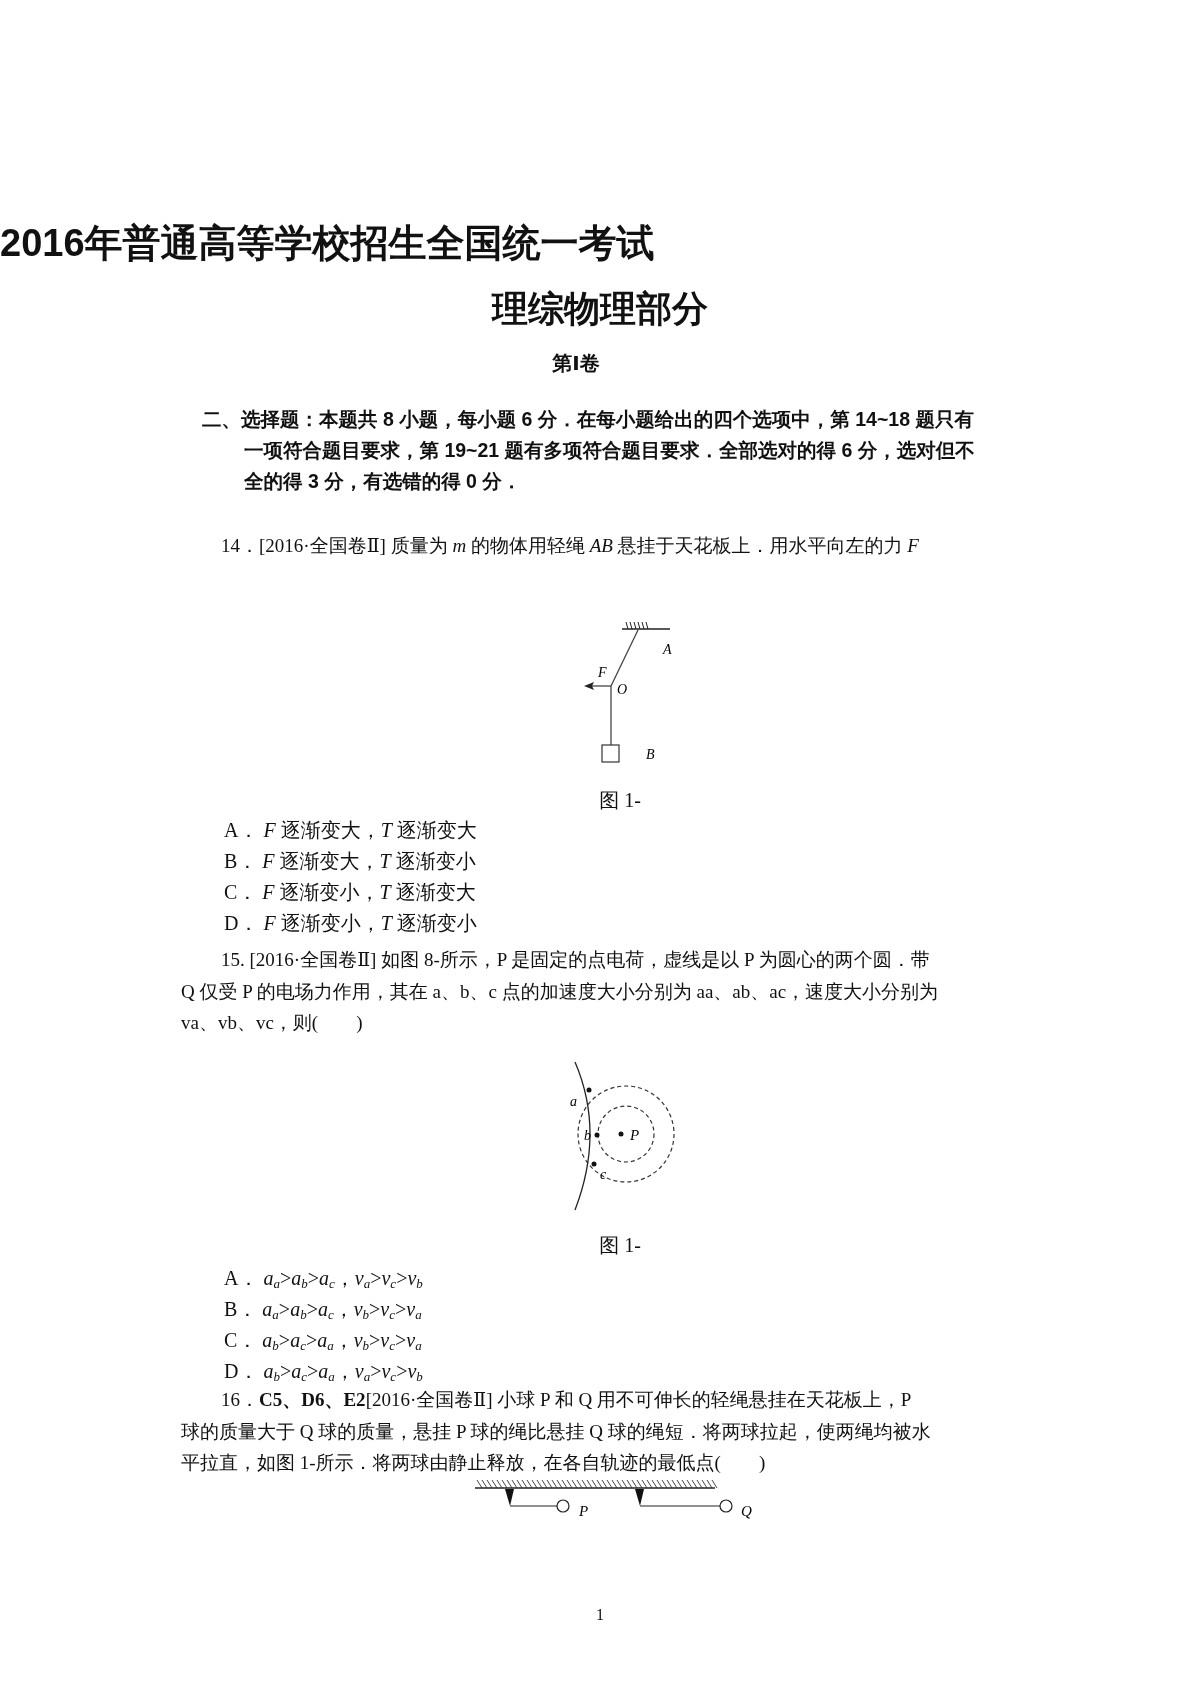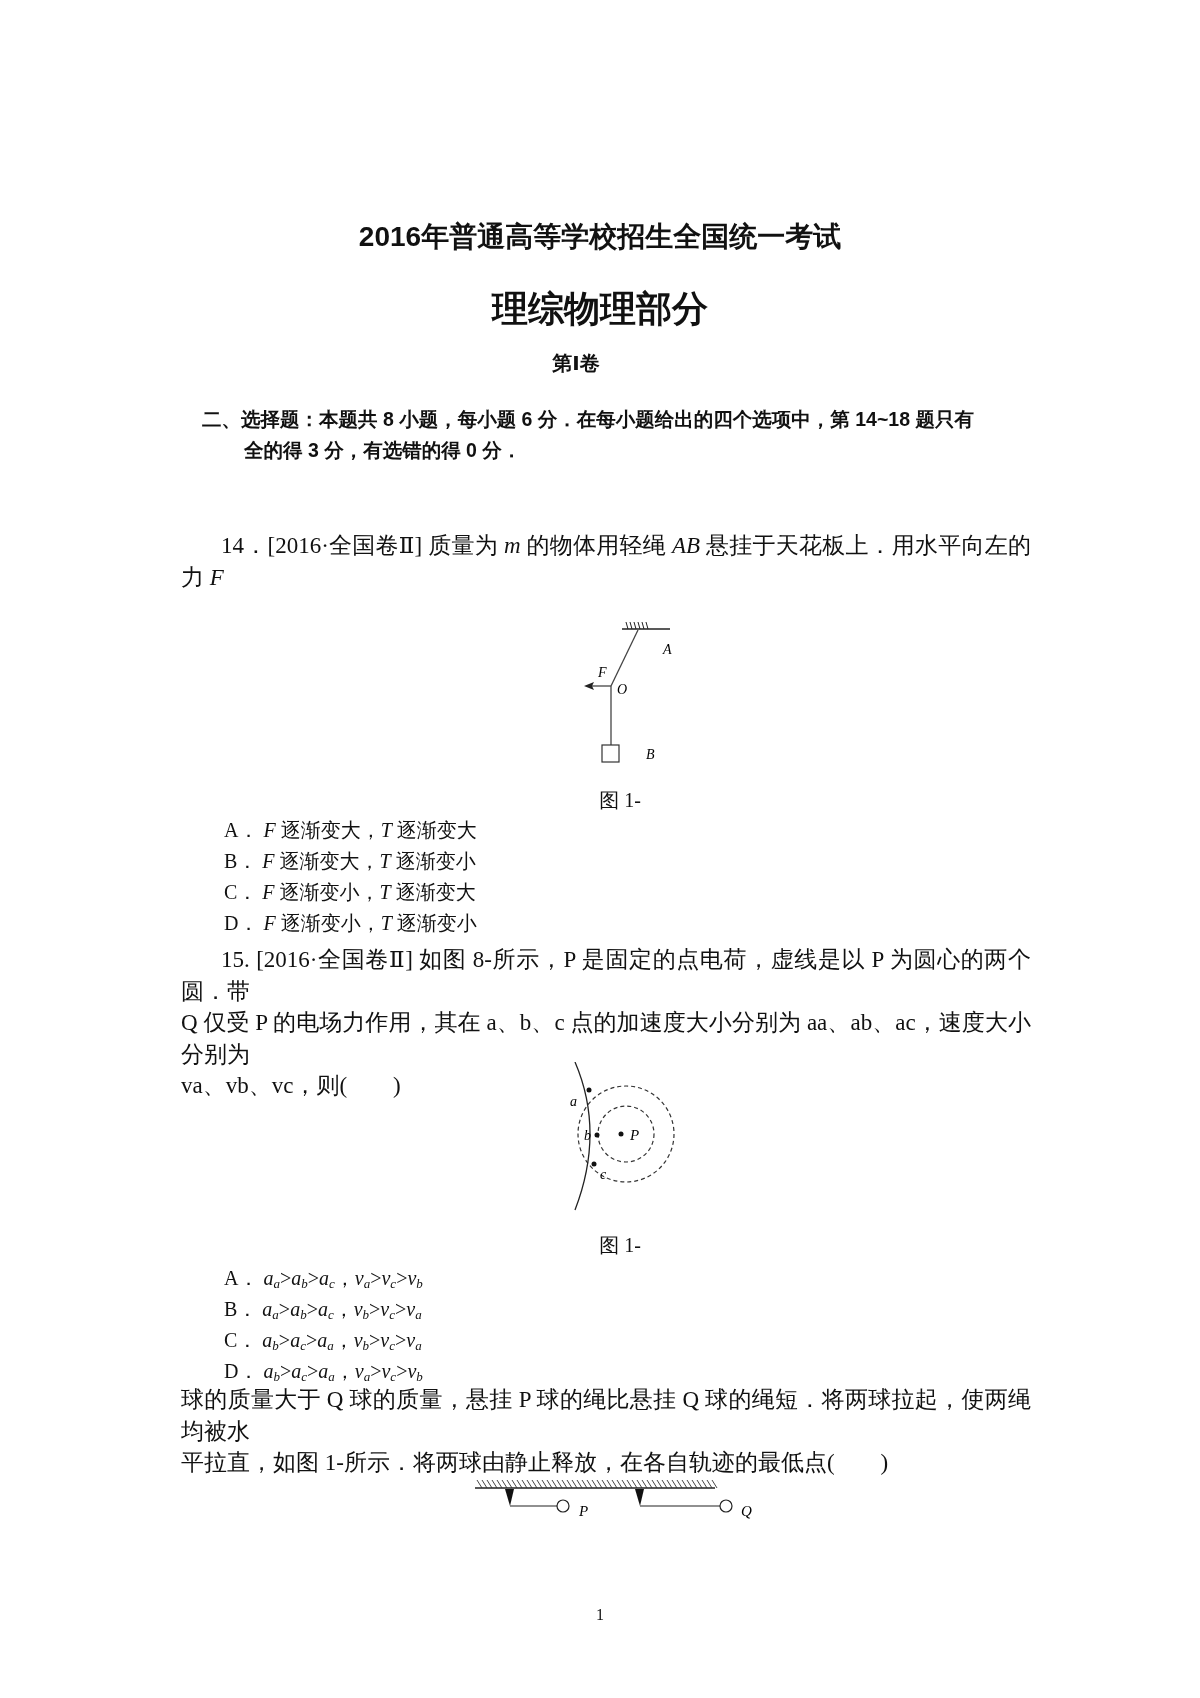--- a/index.html
+++ b/index.html
@@ -1,40 +1,41 @@
 <!DOCTYPE html>
 <html><head>
   <meta charset="utf-8">
   <style>
     html, body { margin: 0; padding: 0; background: #ffffff; }
     body { width: 1200px; height: 1698px; position: relative; overflow: hidden; color: #111; }
-    .title1 { position: absolute; top: 218px; left: 0; width: 1200px; text-align: center; font-size: 28px; font-weight: bold; font-family: "Liberation Sans", "DejaVu Sans", sans-serif; }
+    .title1 { position: absolute; top: 218px; left: 0; width: 1200px; font-size: 38px; font-weight: bold; font-family: "Liberation Sans", "DejaVu Sans", sans-serif; }
     .title2 { position: absolute; top: 285px; left: 0; width: 1200px; text-align: center; font-size: 36px; font-weight: bold; font-family: "Liberation Sans", "DejaVu Sans", sans-serif; }
     .title3 { position: absolute; top: 350px; left: 0; width: 1152px; text-align: center; font-size: 20px; font-weight: bold; font-family: "Liberation Sans", "DejaVu Sans", sans-serif; }
     .section { position: absolute; top: 404px; left: 181px; width: 860px; font-size: 19.5px; font-weight: bold; line-height: 31px; font-family: "Liberation Sans", "DejaVu Sans", sans-serif; margin-left: 21px; }
     .section .indent { padding-left: 42px; display: block; }
-    .para { position: absolute; left: 181px; width: 850px; font-size: 23px; line-height: 31.5px; font-family: "Liberation Serif", "DejaVu Serif", serif; text-align: justify; }
+    .para { position: absolute; left: 181px; width: 850px; font-size: 19px; line-height: 31.5px; font-family: "Liberation Serif", "DejaVu Serif", serif; text-align: justify; }
     .para .first { text-indent: 40px; display: block; }
     i { font-style: italic; }
     .opt { position: absolute; left: 224px; font-size: 20px; line-height: 31px; font-family: "Liberation Serif", "DejaVu Serif", serif; }
     .opt div { height: 31px; white-space: nowrap; }
     .caption { position: absolute; left: 0; width: 1240px; text-align: center; font-size: 20px; font-family: "Liberation Serif", "DejaVu Serif", serif; }
     sub { font-size: 13px; font-style: italic; vertical-align: -3px; }
     .pagenum { position: absolute; top: 1606px; left: 0; width: 1200px; text-align: center; font-size: 16px; font-family: "Liberation Serif", "DejaVu Serif", serif; }
     svg text { font-family: "Liberation Serif", "DejaVu Serif", serif; font-style: italic; }
   </style>
 </head>
 <body>
 
 <div class="title1">2016年普通高等学校招生全国统一考试</div>
 <div class="title2">理综物理部分</div>
 <div class="title3">第Ⅰ卷</div>
 
 <div class="section">
   <span>二、选择题：本题共 8 小题，每小题 6 分．在每小题给出的四个选项中，第 14~18 题只有</span>
+  <span class="indent">一项符合题目要求，第 19~21 题有多项符合题目要求．全部选对的得 6 分，选对但不</span>
   <span class="indent">全的得 3 分，有选错的得 0 分．</span>
 </div>
 
 <div class="para" style="top:530px;">
   <span class="first"><span>14．</span><span>[2016·全国卷Ⅱ]</span><span> 质量为 </span><i>m</i><span> 的物体用轻绳 </span><i>AB</i><span> 悬挂于天花板上．用水平向左的力 </span><i>F</i></span>
 </div>
 
 <svg style="position:absolute;left:560px;top:620px;" width="120" height="160" viewBox="0 0 120 160">
   <line x1="62" y1="9" x2="110" y2="9" stroke="#222" stroke-width="1.3"></line>
   <g stroke="#222" stroke-width="1">
@@ -86,20 +87,21 @@
 <div class="caption" style="top:1232px;">图 1-</div>
 
 <div class="opt" style="top:1263px;">
   <div><span>A．</span> <i>a</i><sub>a</sub>&gt;<i>a</i><sub>b</sub>&gt;<i>a</i><sub>c</sub>，<i>v</i><sub>a</sub>&gt;<i>v</i><sub>c</sub>&gt;<i>v</i><sub>b</sub></div>
   <div><span>B．</span> <i>a</i><sub>a</sub>&gt;<i>a</i><sub>b</sub>&gt;<i>a</i><sub>c</sub>，<i>v</i><sub>b</sub>&gt;<i>v</i><sub>c</sub>&gt;<i>v</i><sub>a</sub></div>
   <div><span>C．</span> <i>a</i><sub>b</sub>&gt;<i>a</i><sub>c</sub>&gt;<i>a</i><sub>a</sub>，<i>v</i><sub>b</sub>&gt;<i>v</i><sub>c</sub>&gt;<i>v</i><sub>a</sub></div>
   <div><span>D．</span> <i>a</i><sub>b</sub>&gt;<i>a</i><sub>c</sub>&gt;<i>a</i><sub>a</sub>，<i>v</i><sub>a</sub>&gt;<i>v</i><sub>c</sub>&gt;<i>v</i><sub>b</sub></div>
 </div>
 
 <div class="para" style="top:1384px;">
+  <span class="first"><span>16．</span><b>C5、D6、E2</b><span>[2016·全国卷Ⅱ]</span><span> 小球 P 和 Q 用不可伸长的轻绳悬挂在天花板上，P</span></span>
   <span style="display:block">球的质量大于 Q 球的质量，悬挂 P 球的绳比悬挂 Q 球的绳短．将两球拉起，使两绳均被水</span>
   <span style="display:block">平拉直，如图 1-所示．将两球由静止释放，在各自轨迹的最低点(　　)</span>
 </div>
 
 <svg style="position:absolute;left:475px;top:1478px;" width="300" height="50" viewBox="0 0 300 50">
   <line x1="0" y1="10" x2="240" y2="10" stroke="#222" stroke-width="1.3"></line>
   <g id="hatch" stroke="#333" stroke-width="0.9">
       <line x1="2" y1="2" x2="7" y2="10"></line>
       <line x1="7" y1="2" x2="12" y2="10"></line>
       <line x1="12" y1="2" x2="17" y2="10"></line>

